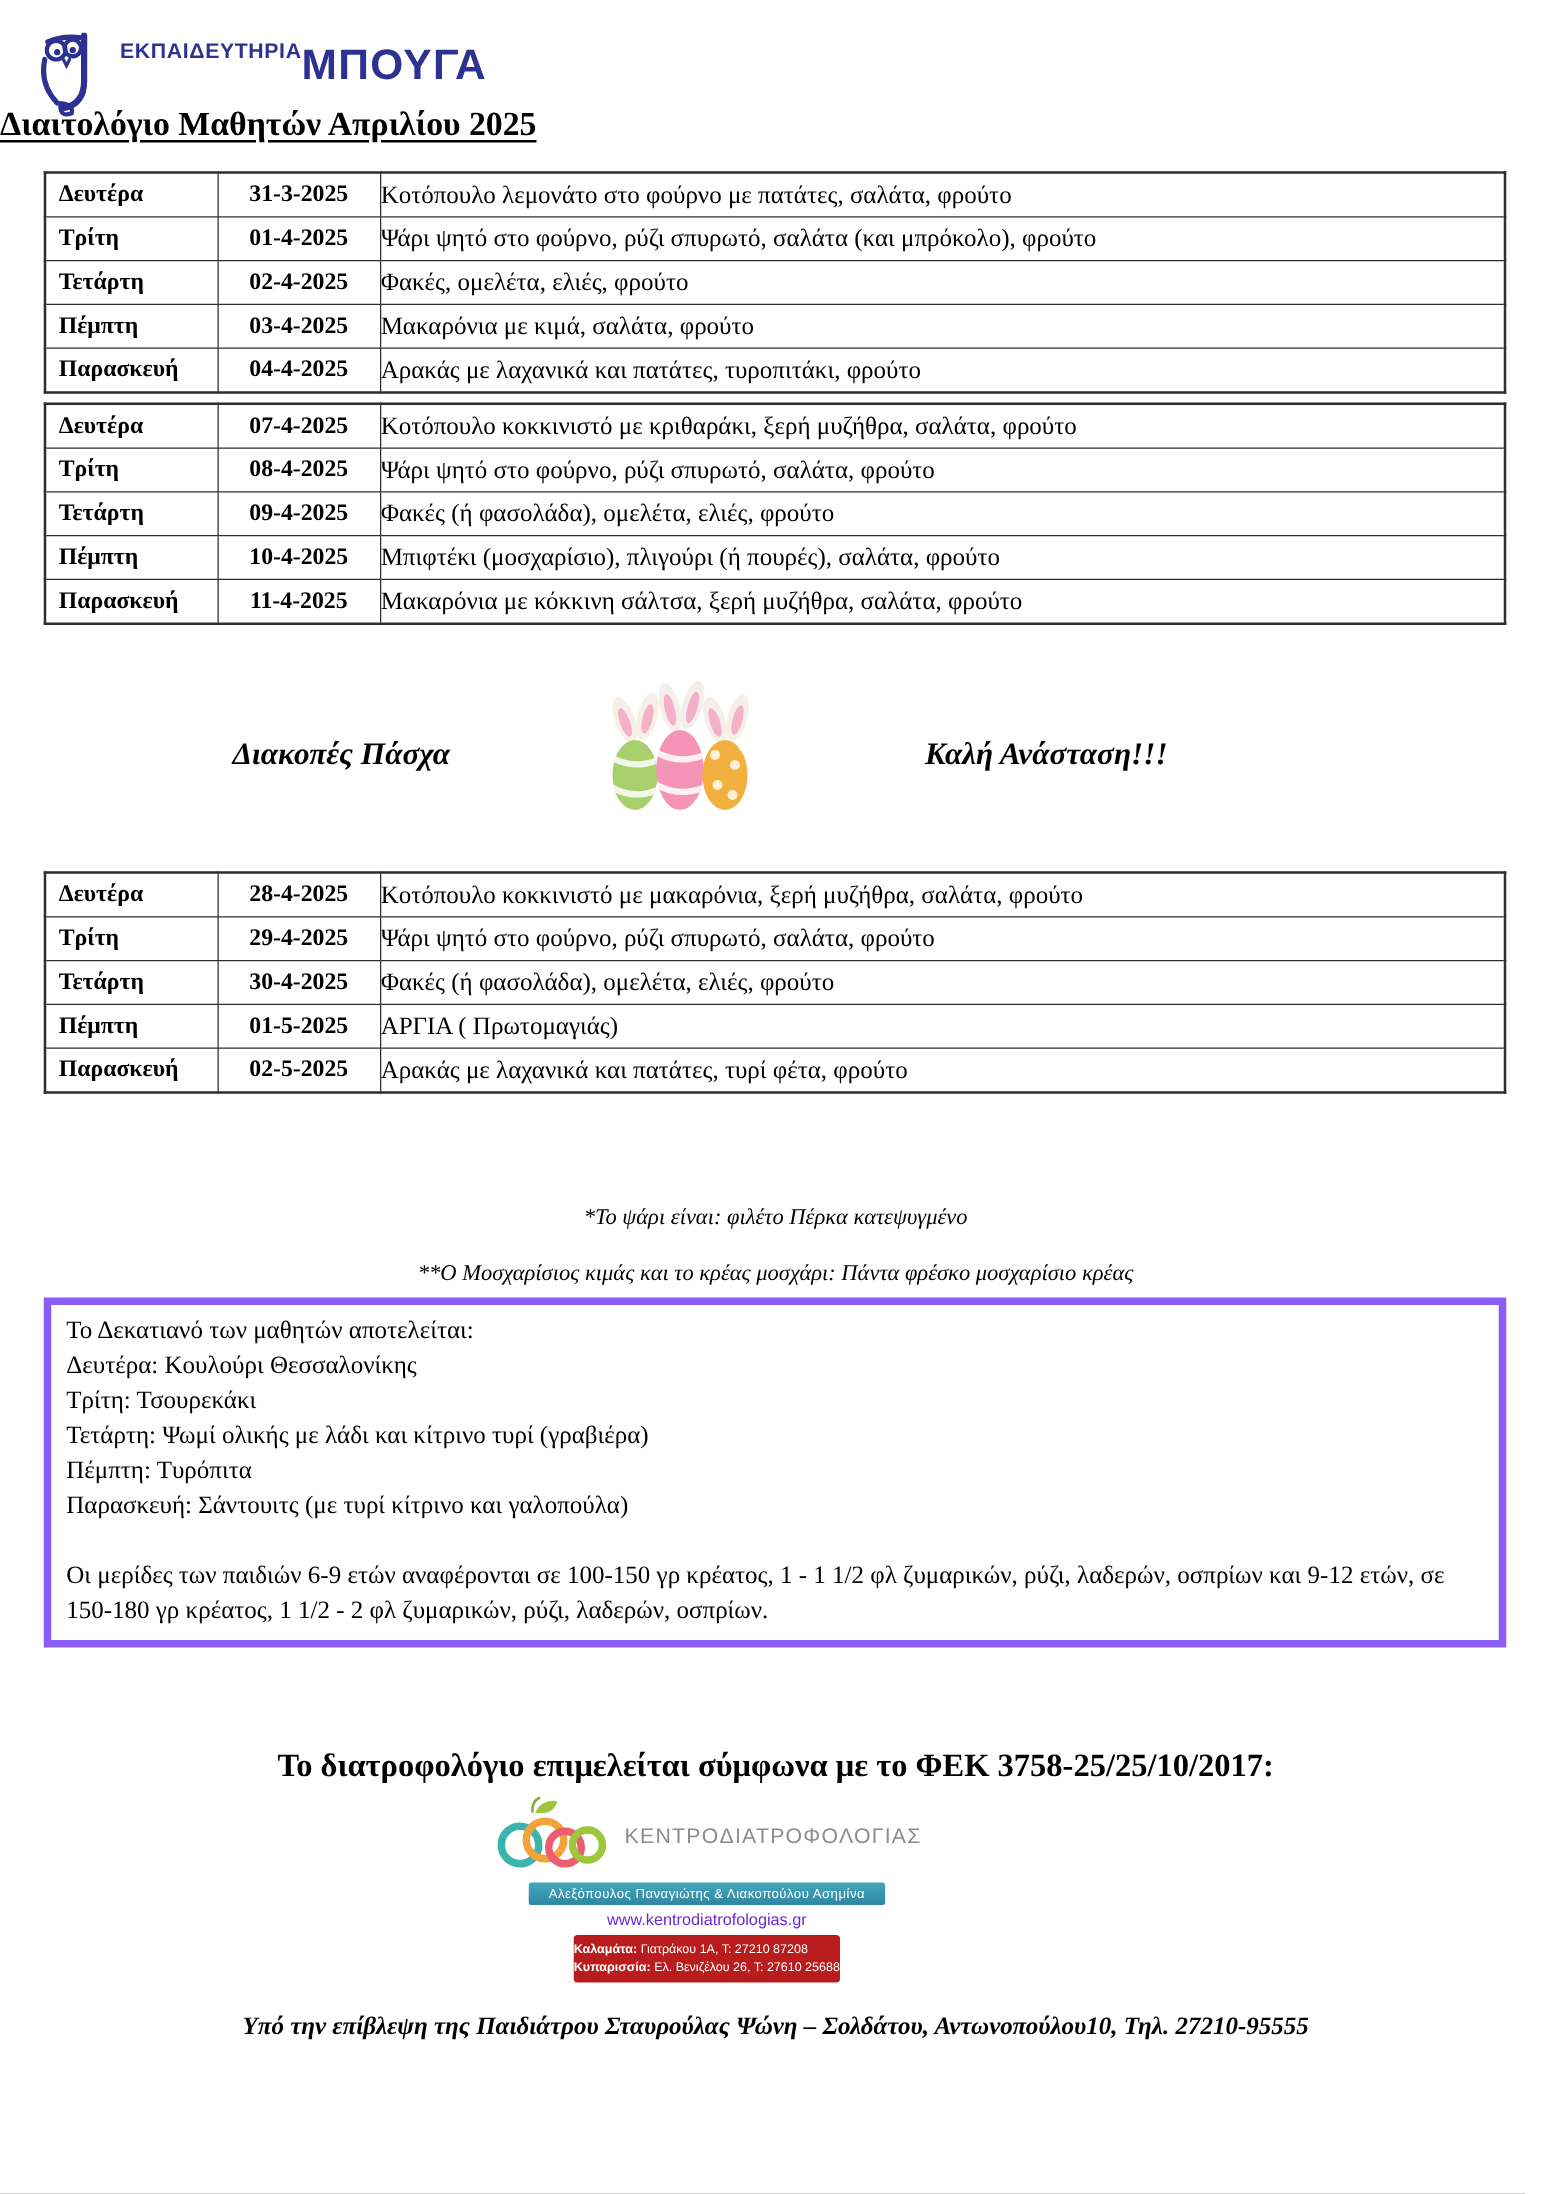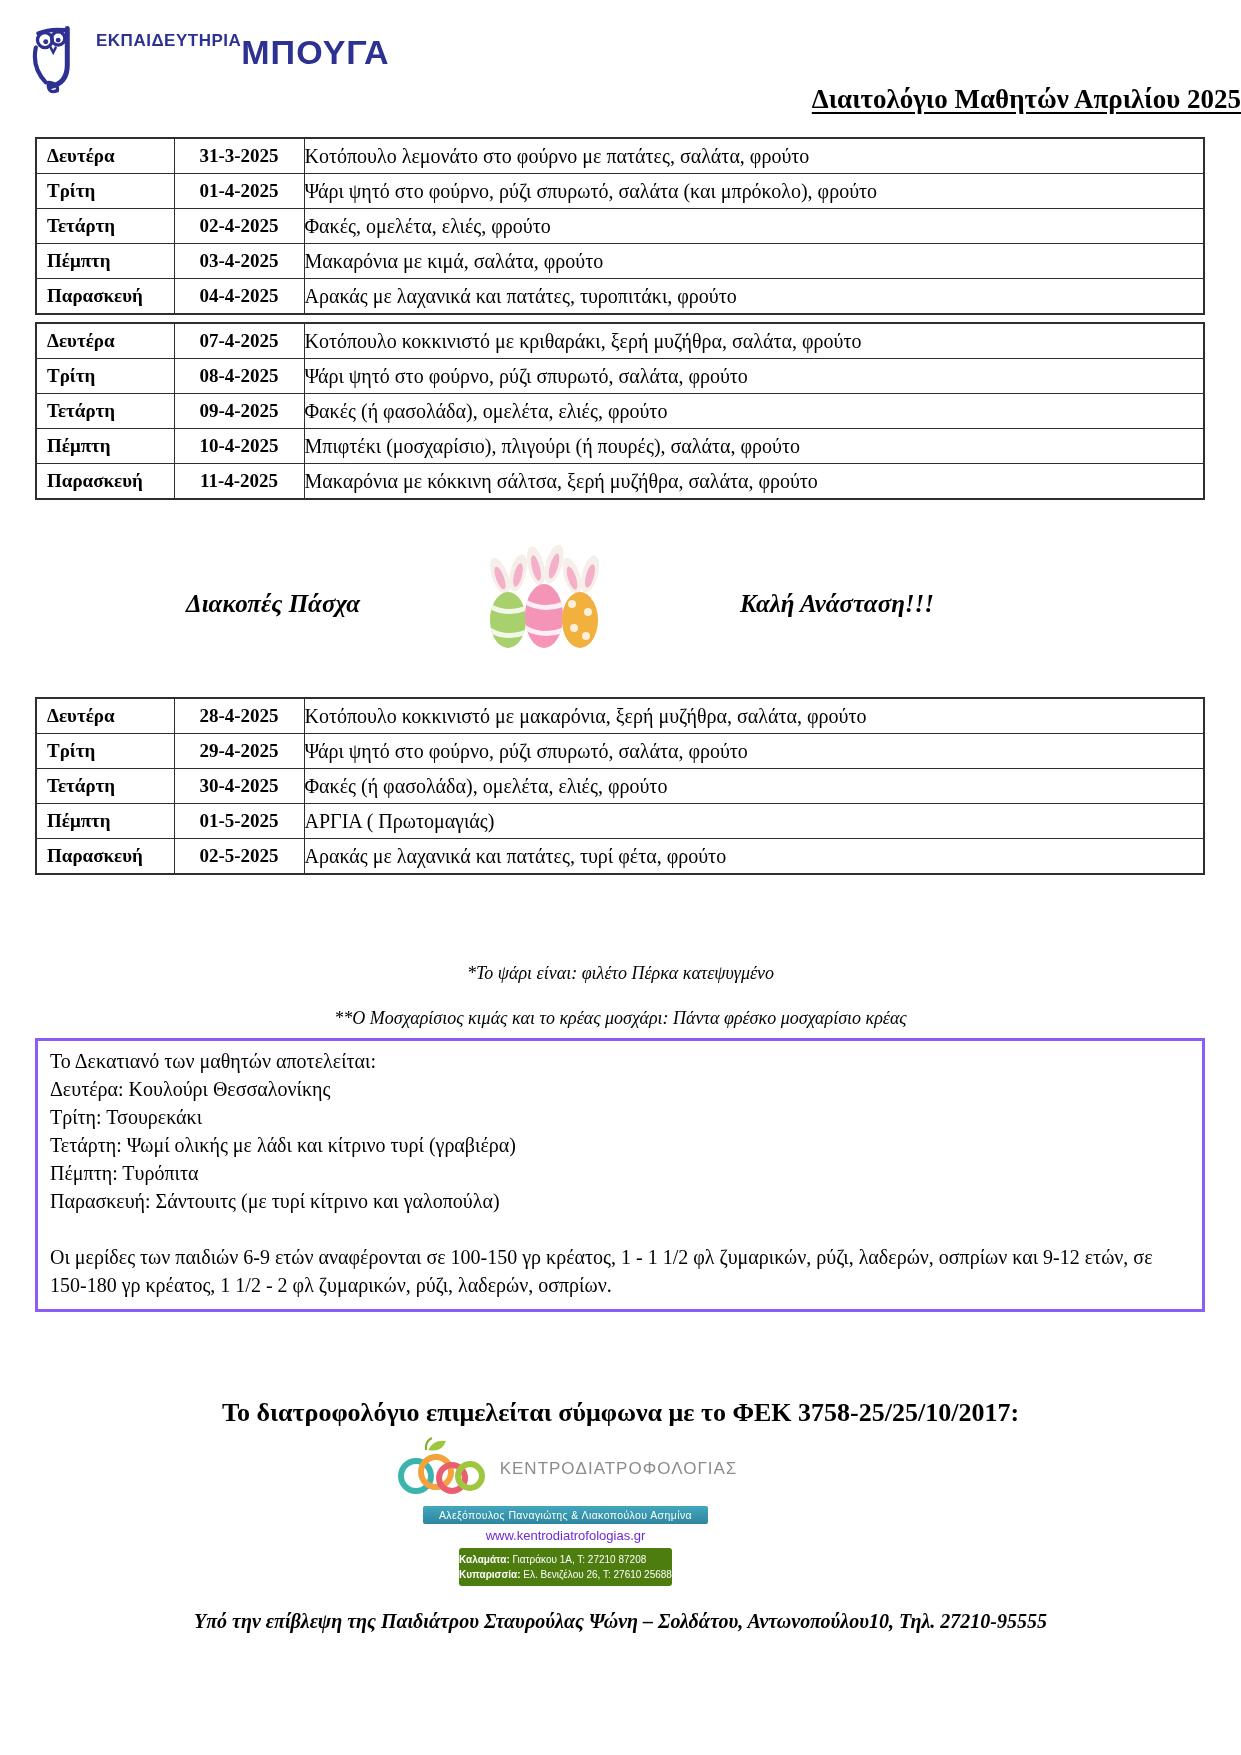--- a/index.html
+++ b/index.html
@@ -16,21 +16,21 @@
   
   .brand{position:absolute;top:26px;left:30px;display:flex;align-items:flex-start;gap:8px;}
   .brand-name{display:flex;line-height:1;margin-top:6px;
     font-family:"Liberation Sans","DejaVu Sans",sans-serif;color:#2d3192;font-weight:bold;}
   .brand-line1{font-size:17px;letter-spacing:.5px;}
   .brand-line2{font-size:34px;letter-spacing:1px;margin-top:3px;}
 
   
   .doc-title{
     position:absolute;top:84px;left:0;width:100%;margin:0;
-    text-align:right;font-size:27px;font-weight:bold;
+    text-align:left;font-size:27px;font-weight:bold;
     text-decoration:underline;text-underline-offset:4px;
   }
 
   
   .menu-table{
     position:absolute;left:35px;width:1170px;
     border-collapse:collapse;table-layout:fixed;
     border:2px solid #2e2e2e;
   }
   .menu-table td{
@@ -53,21 +53,21 @@
 
   
   .note{position:absolute;left:0;width:100%;margin:0;text-align:center;
     font-style:italic;font-size:18px;}
   #note-fish{top:963px;}
   #note-beef{top:1008px;font-family:Liberation Serif, serif;}
 
   
   .snack-box{
     position:absolute;top:1038px;left:35px;width:1170px;box-sizing:border-box;
-    border:3px solid #8b5cf6;padding:6px 12px 10px 12px;
+    border:6px solid #8b5cf6;padding:6px 12px 10px 12px;
     font-size:20px;line-height:28px;
   }
   .snack-box p{margin:0;}
   .snack-portions{margin-top:28px !important;white-space:normal;}
 
   
   .fek-line{position:absolute;top:1398px;left:0;width:100%;margin:0;
     text-align:center;font-size:26px;font-weight:bold;}
 
   
@@ -80,21 +80,21 @@
   .center-logo-row{display:flex;align-items:center;gap:10px;}
   .center-name{display:flex;flex-direction:row;color:#8c8c8c;
     font-size:17px;letter-spacing:1px;line-height:1.15;}
   .center-banner{
     margin-top:4px;background:linear-gradient(#42a7bd,#2e86a0);
     color:#fff;font-size:10.5px;letter-spacing:.4px;
     padding:3px 16px;border-radius:2px;
   }
   .center-site{margin-top:4px;color:#6d28d9;font-size:13px;}
   .addr-chip{
-    margin-top:5px;background:#4d7c0f;color:#fff;border-radius:3px;
+    margin-top:5px;background:#b91c1c;color:#fff;border-radius:3px;
     padding:4px 0;font-size:10px;line-height:1.5;text-align:left;
   }
   .addr-label{font-weight:bold;}
 
   
   .footer-line{position:absolute;top:1610px;left:0;width:100%;margin:0;
     text-align:center;font-size:20px;font-weight:bold;font-style:italic;}
 </style>
 </head>
 <body>

